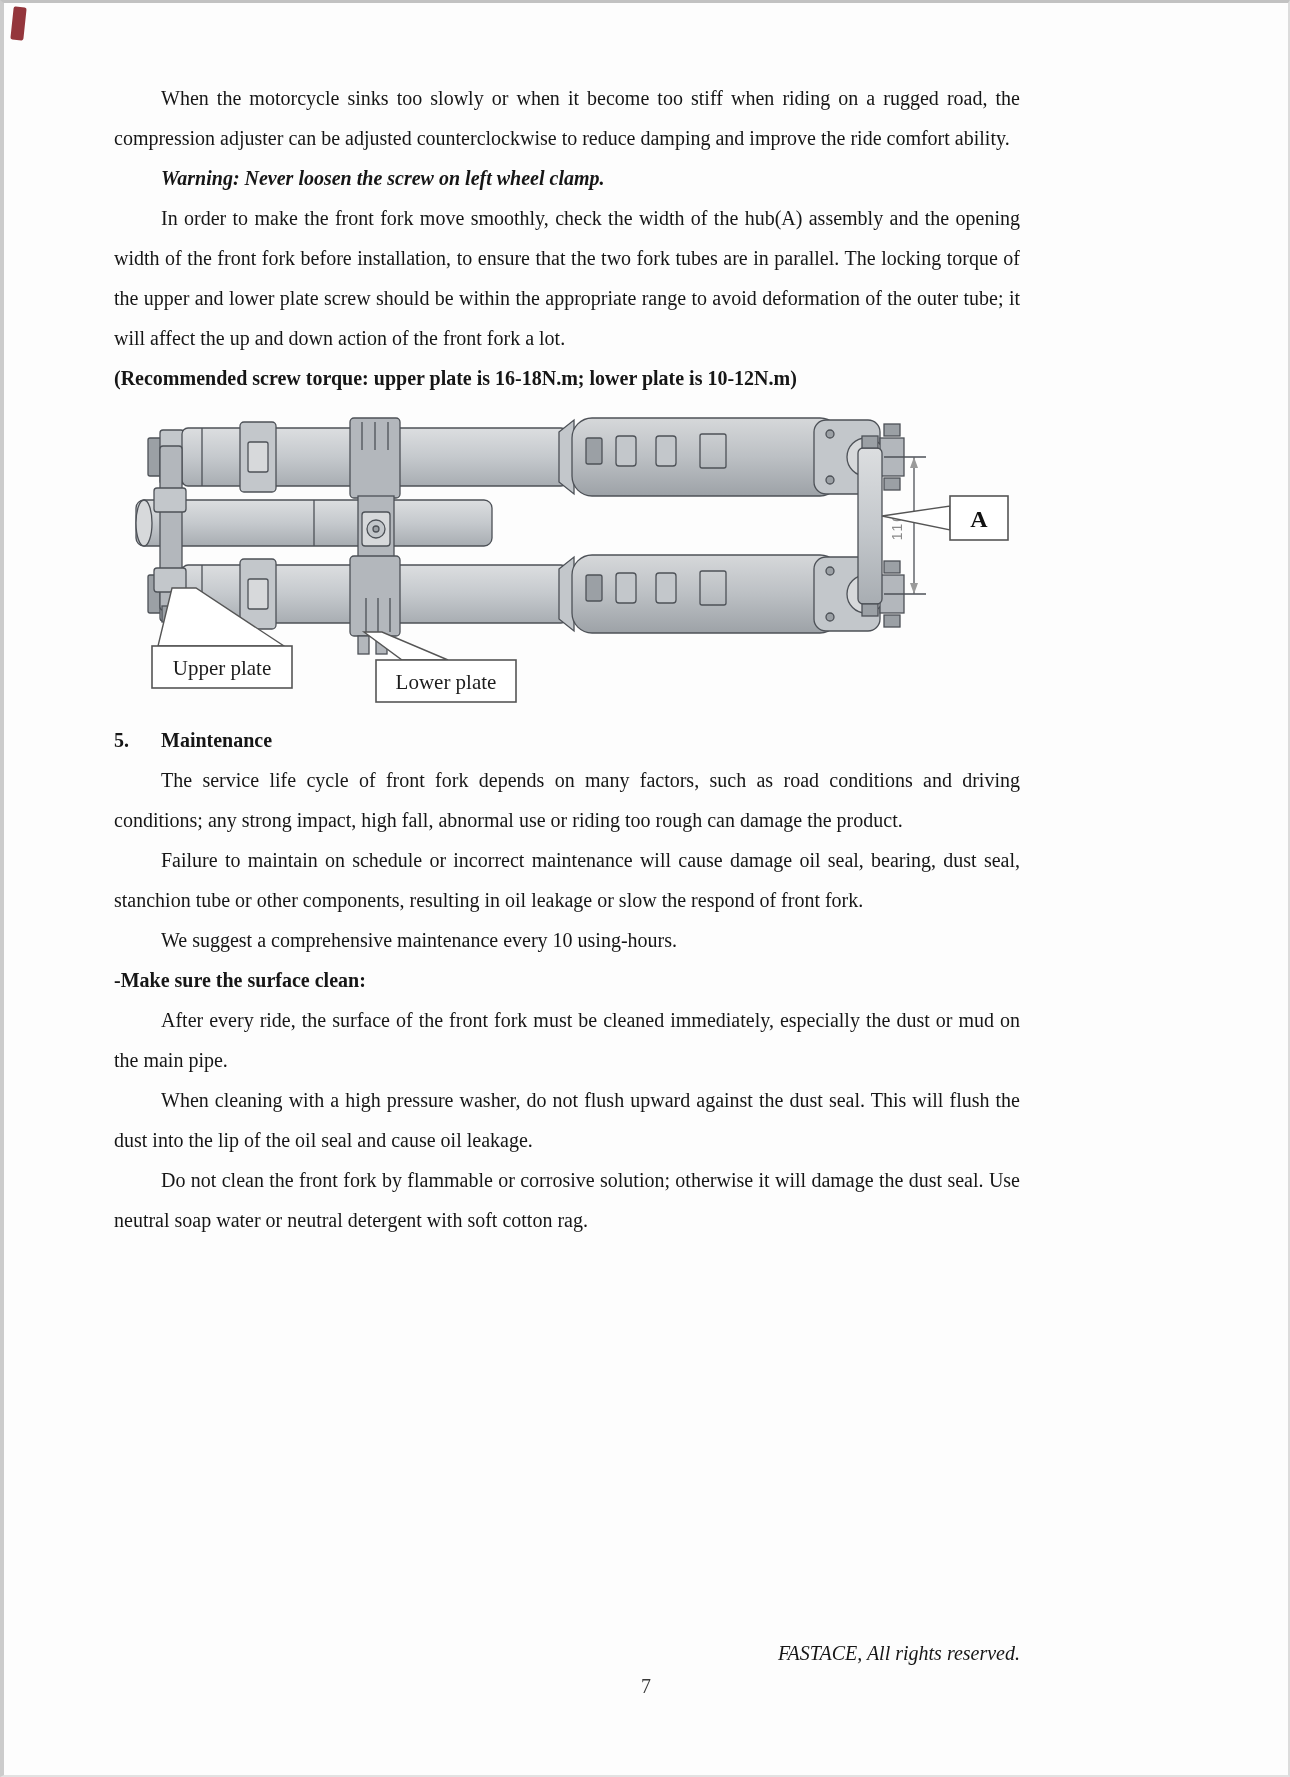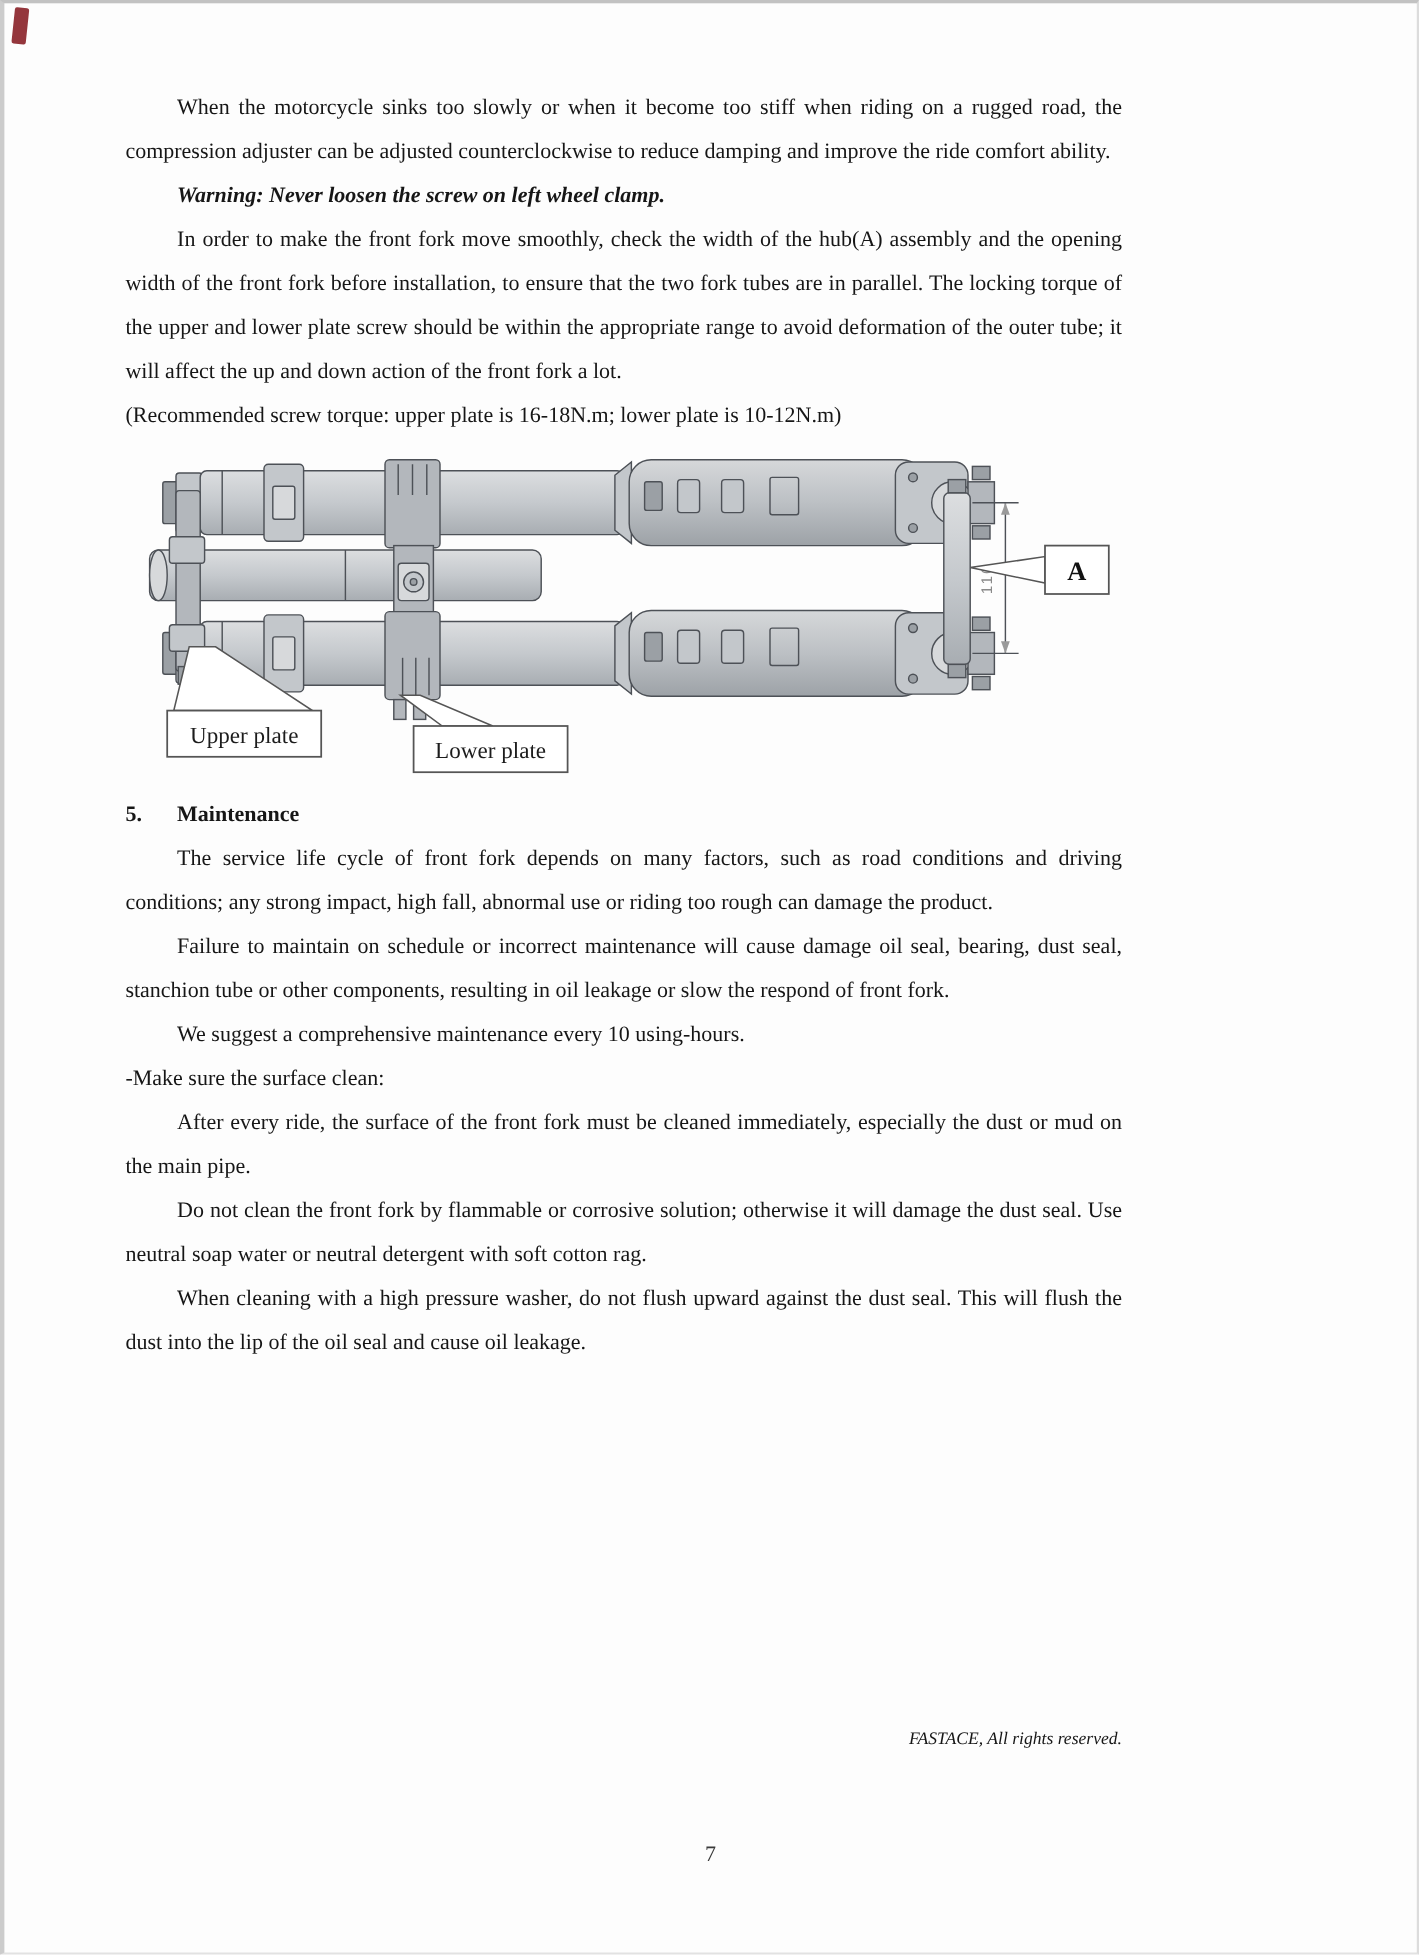--- a/index.html
+++ b/index.html
@@ -18,21 +18,21 @@
   }
   .scan-mark {
     position:absolute; left:8px; top:4px; width:13px; height:33px;
     background:#8e2b31; border-radius:2px; transform:rotate(6deg); opacity:.95;
   }
   .content {
     position:absolute; left:110px; top:75px; width:906px;
     font-size:20px; line-height:40px;
   }
   .para { margin:0; text-align:justify; text-indent:47px; }
-  .para.noindent { text-indent:0; }
+  .para.noindent { text-indent:0;font-weight:bold; }
   .warning-line { margin:0; text-indent:47px; font-weight:bold;font-style:italic; }
   .section-heading { margin:25px 0 0 47px; font-weight:bold; }
   .m-heading { display:flex; margin-top:12px; font-weight:bold; }
   .m-heading .num { width:47px; }
   .diagram-wrap { margin-top:10px; height:300px; position:relative; }
 
   
   .fork-svg line { stroke:#4d5157; stroke-width:1.3; }
   .ln   { stroke:#4d5157; stroke-width:1.3; }
   .part { fill:#c3c7cb; stroke:#4d5157; stroke-width:1.3; }
@@ -41,22 +41,22 @@
   .p-mid   { fill:#b3b7bc; stroke:#4d5157; stroke-width:1.3; }
   .callout-box   { fill:#ffffff; stroke:#555; stroke-width:1.6; }
   .callout-wedge { fill:#ffffff; stroke:#555; stroke-width:1.4; }
   .label-text { font-family:"Liberation Serif",serif; font-size:21px; fill:#1c1c1c; }
   .label-a    { font-family:"Liberation Serif",serif; font-size:24px; font-weight:bold; fill:#111; }
   .dim-line   { stroke:#9a9a9a; stroke-width:1; }
   .dim-arrow  { fill:#9a9a9a; }
   .dim-text   { font-family:"Liberation Sans",sans-serif; font-size:14px; fill:#8a8a8a; letter-spacing:2px; }
 
   .footer {
-    position:absolute; left:110px; top:1558px; width:906px;
-    text-align:right; font-style:italic; font-size:16px; line-height:40px;
+    position:absolute; left:110px; top:1630px; width:906px;
+    text-align:right; font-style:italic; font-size:20px; line-height:40px;
   }
   .page-number {
     position:absolute; left:0; top:1663px; width:100%;
     text-align:center; font-size:20px; line-height:40px; color:#3a3a3a;
   }
 </style>
 </head>
 <body>
 
 <div class="page">
@@ -174,19 +174,19 @@
 
     <div class="m-heading">
       <span class="num">5.</span>
       <span>Maintenance</span>
     </div>
     <p class="para">The service life cycle of front fork depends on many factors, such as road conditions and driving conditions; any strong impact, high fall, abnormal use or riding too rough can damage the product.</p>
     <p class="para">Failure to maintain on schedule or incorrect maintenance will cause damage oil seal, bearing, dust seal, stanchion tube or other components, resulting in oil leakage or slow the respond of front fork.</p>
     <p class="para">We suggest a comprehensive maintenance every 10 using-hours.</p>
     <p class="para noindent">-Make sure the surface clean:</p>
     <p class="para">After every ride, the surface of the front fork must be cleaned immediately, especially the dust or mud on the main pipe.</p>
+    <p class="para">When cleaning with a high pressure washer, do not flush upward against the dust seal. This will flush the dust into the lip of the oil seal and cause oil leakage.</p>
     <p class="para">Do not clean the front fork by flammable or corrosive solution; otherwise it will damage the dust seal. Use neutral soap water or neutral detergent with soft cotton rag.</p>
-    <p class="para">When cleaning with a high pressure washer, do not flush upward against the dust seal. This will flush the dust into the lip of the oil seal and cause oil leakage.</p>
   </div>
 
   <div class="footer">FASTACE, All rights reserved.</div>
   <div class="page-number">7</div>
 </div>
 
 </body></html>

